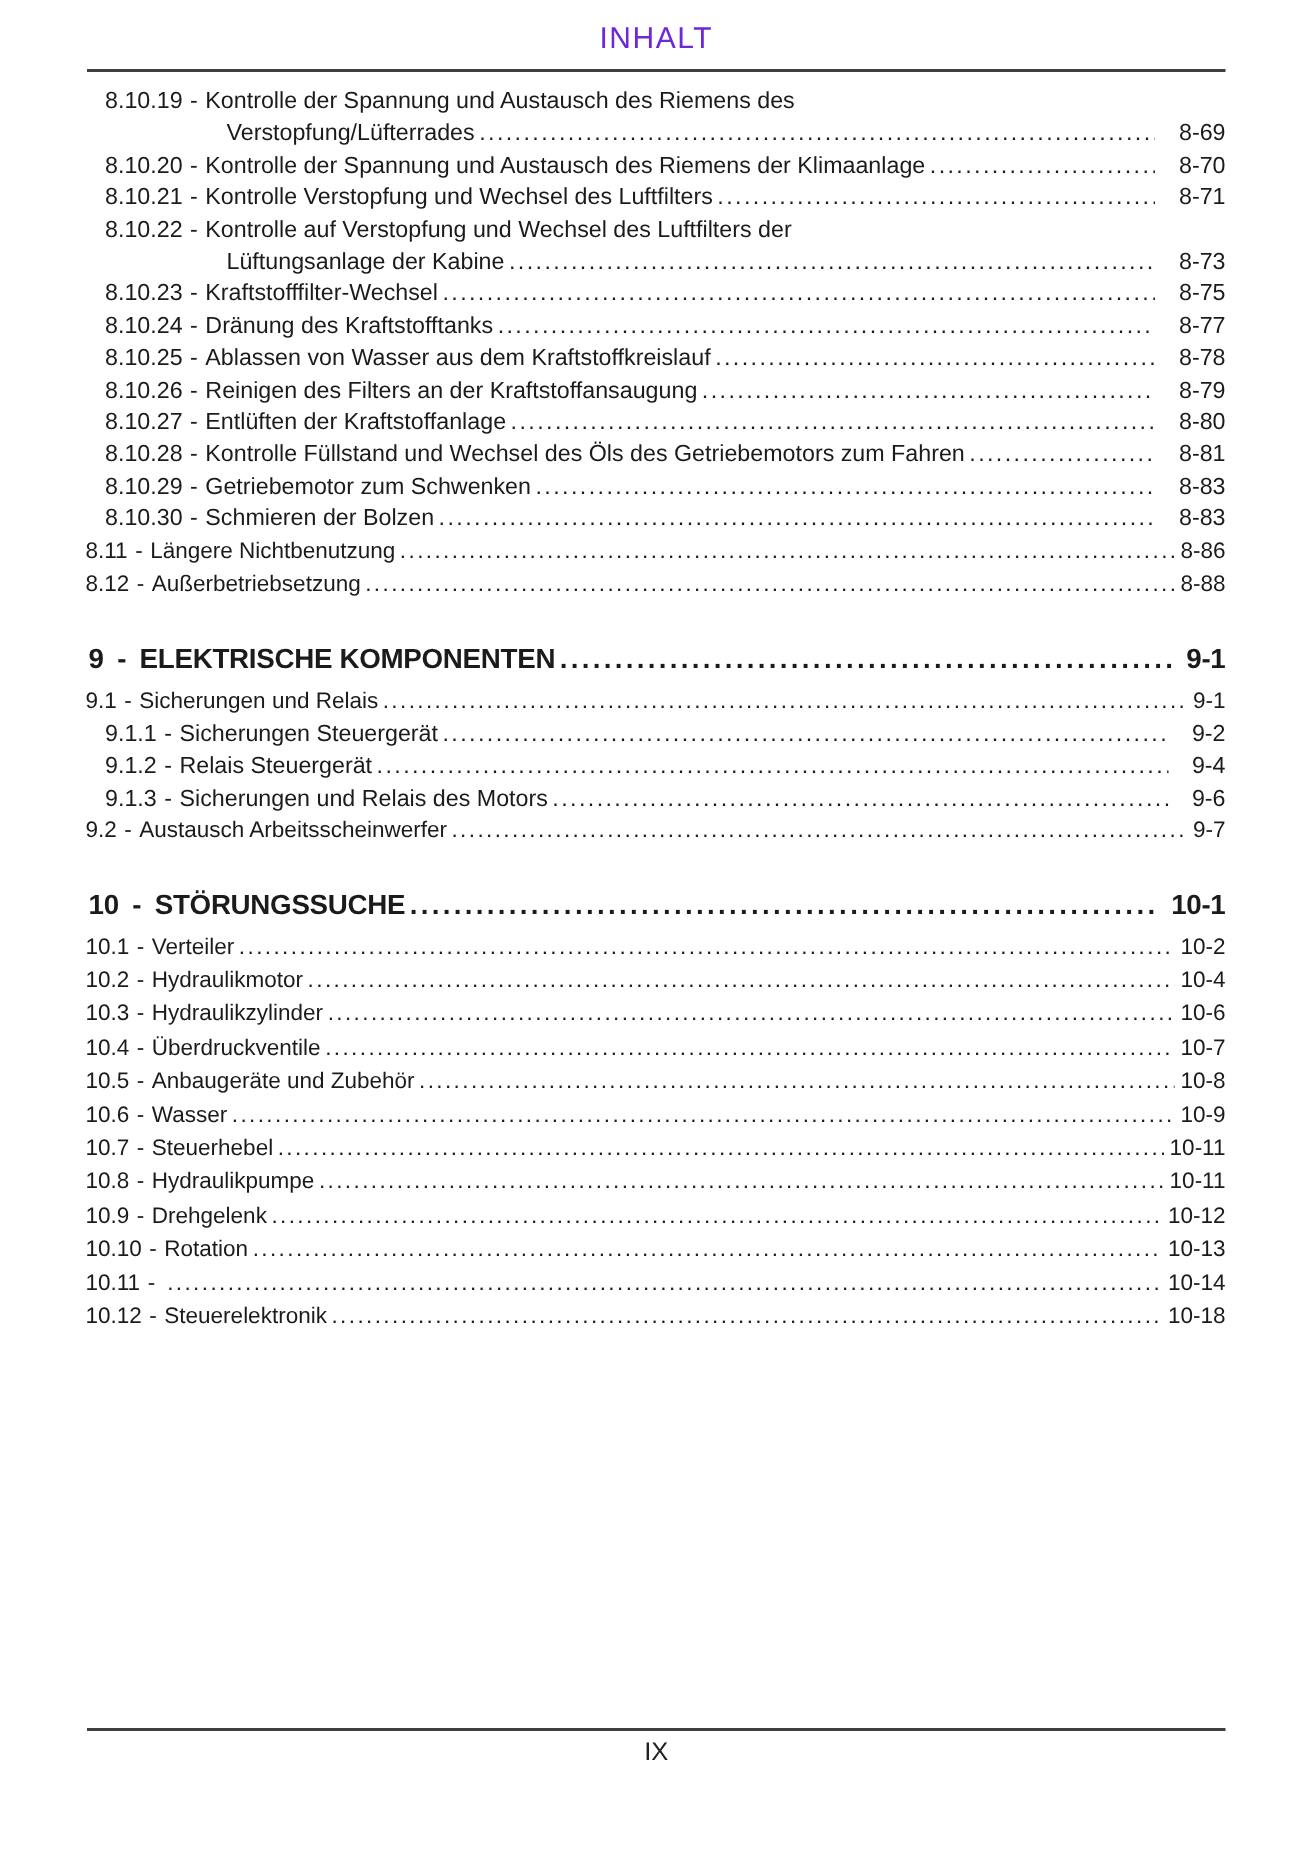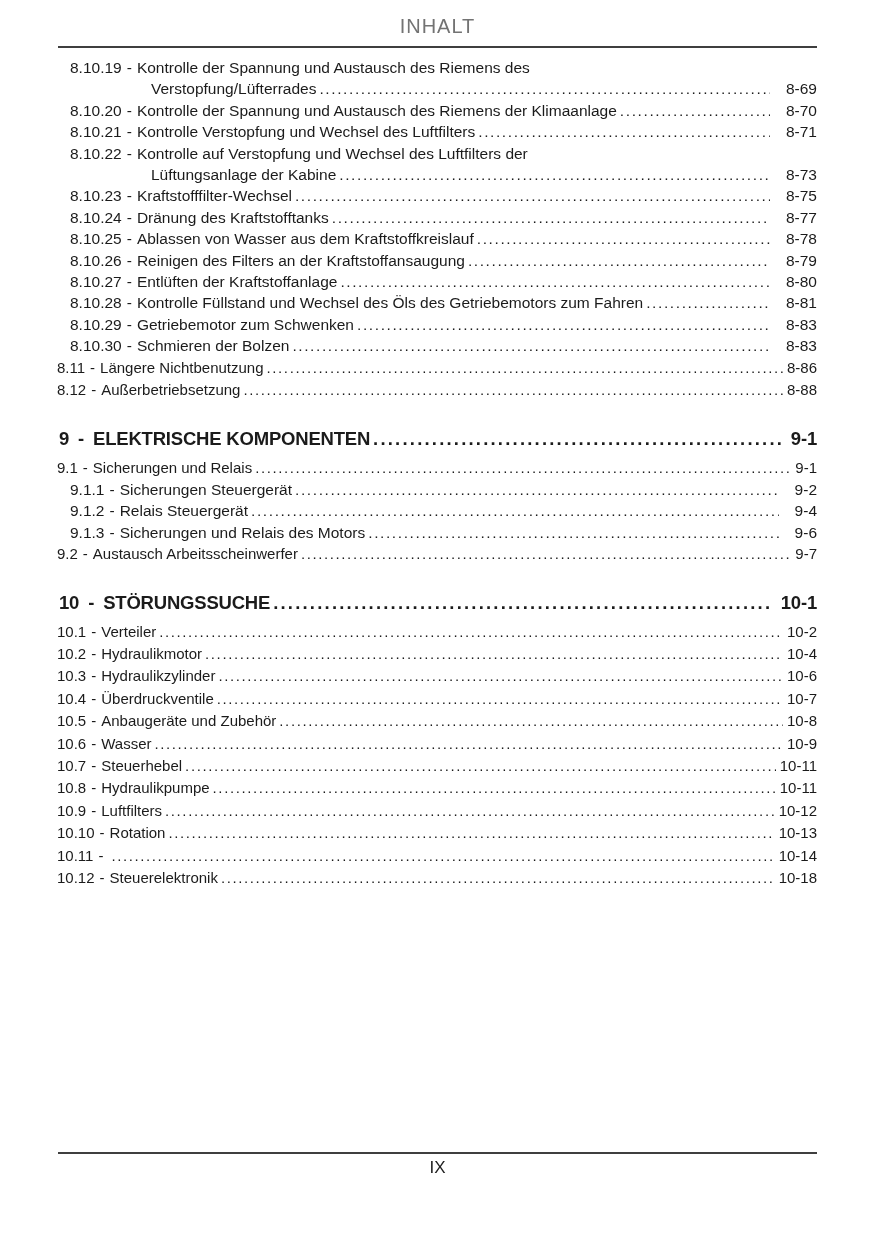--- a/index.html
+++ b/index.html
@@ -13,21 +13,21 @@
     font-family: "Liberation Sans", sans-serif;
     overflow: hidden;
   }
 
   
   .header-title {
     text-align: center;
     padding-top: 15px;
     font-size: 20px;
     letter-spacing: 1px;
-    color: #737373;
+    color: #6d28d9;
   }
   .header-rule {
     border: none;
     border-top: 2px solid #3f3f3f;
     margin: 8px 58px 0 58px;
   }
 
   
   .toc { margin: 9px 58px 0 57px; }
 
@@ -365,21 +365,21 @@
       <span class="dash">-</span>
       <span class="title">Hydraulikpumpe</span>
       <span class="dots">............................................................................................................................................................................................................................</span>
       <span class="page">10-11</span>
     </div>
   </div>
     <div class="entry level-2">
     <div class="line line1">
       <span class="num">10.9</span>
       <span class="dash">-</span>
-      <span class="title">Luftfilters</span>
+      <span class="title">Drehgelenk</span>
       <span class="dots">............................................................................................................................................................................................................................</span>
       <span class="page">10-12</span>
     </div>
   </div>
     <div class="entry level-2">
     <div class="line line1">
       <span class="num">10.10</span>
       <span class="dash">-</span>
       <span class="title">Rotation</span>
       <span class="dots">............................................................................................................................................................................................................................</span>

